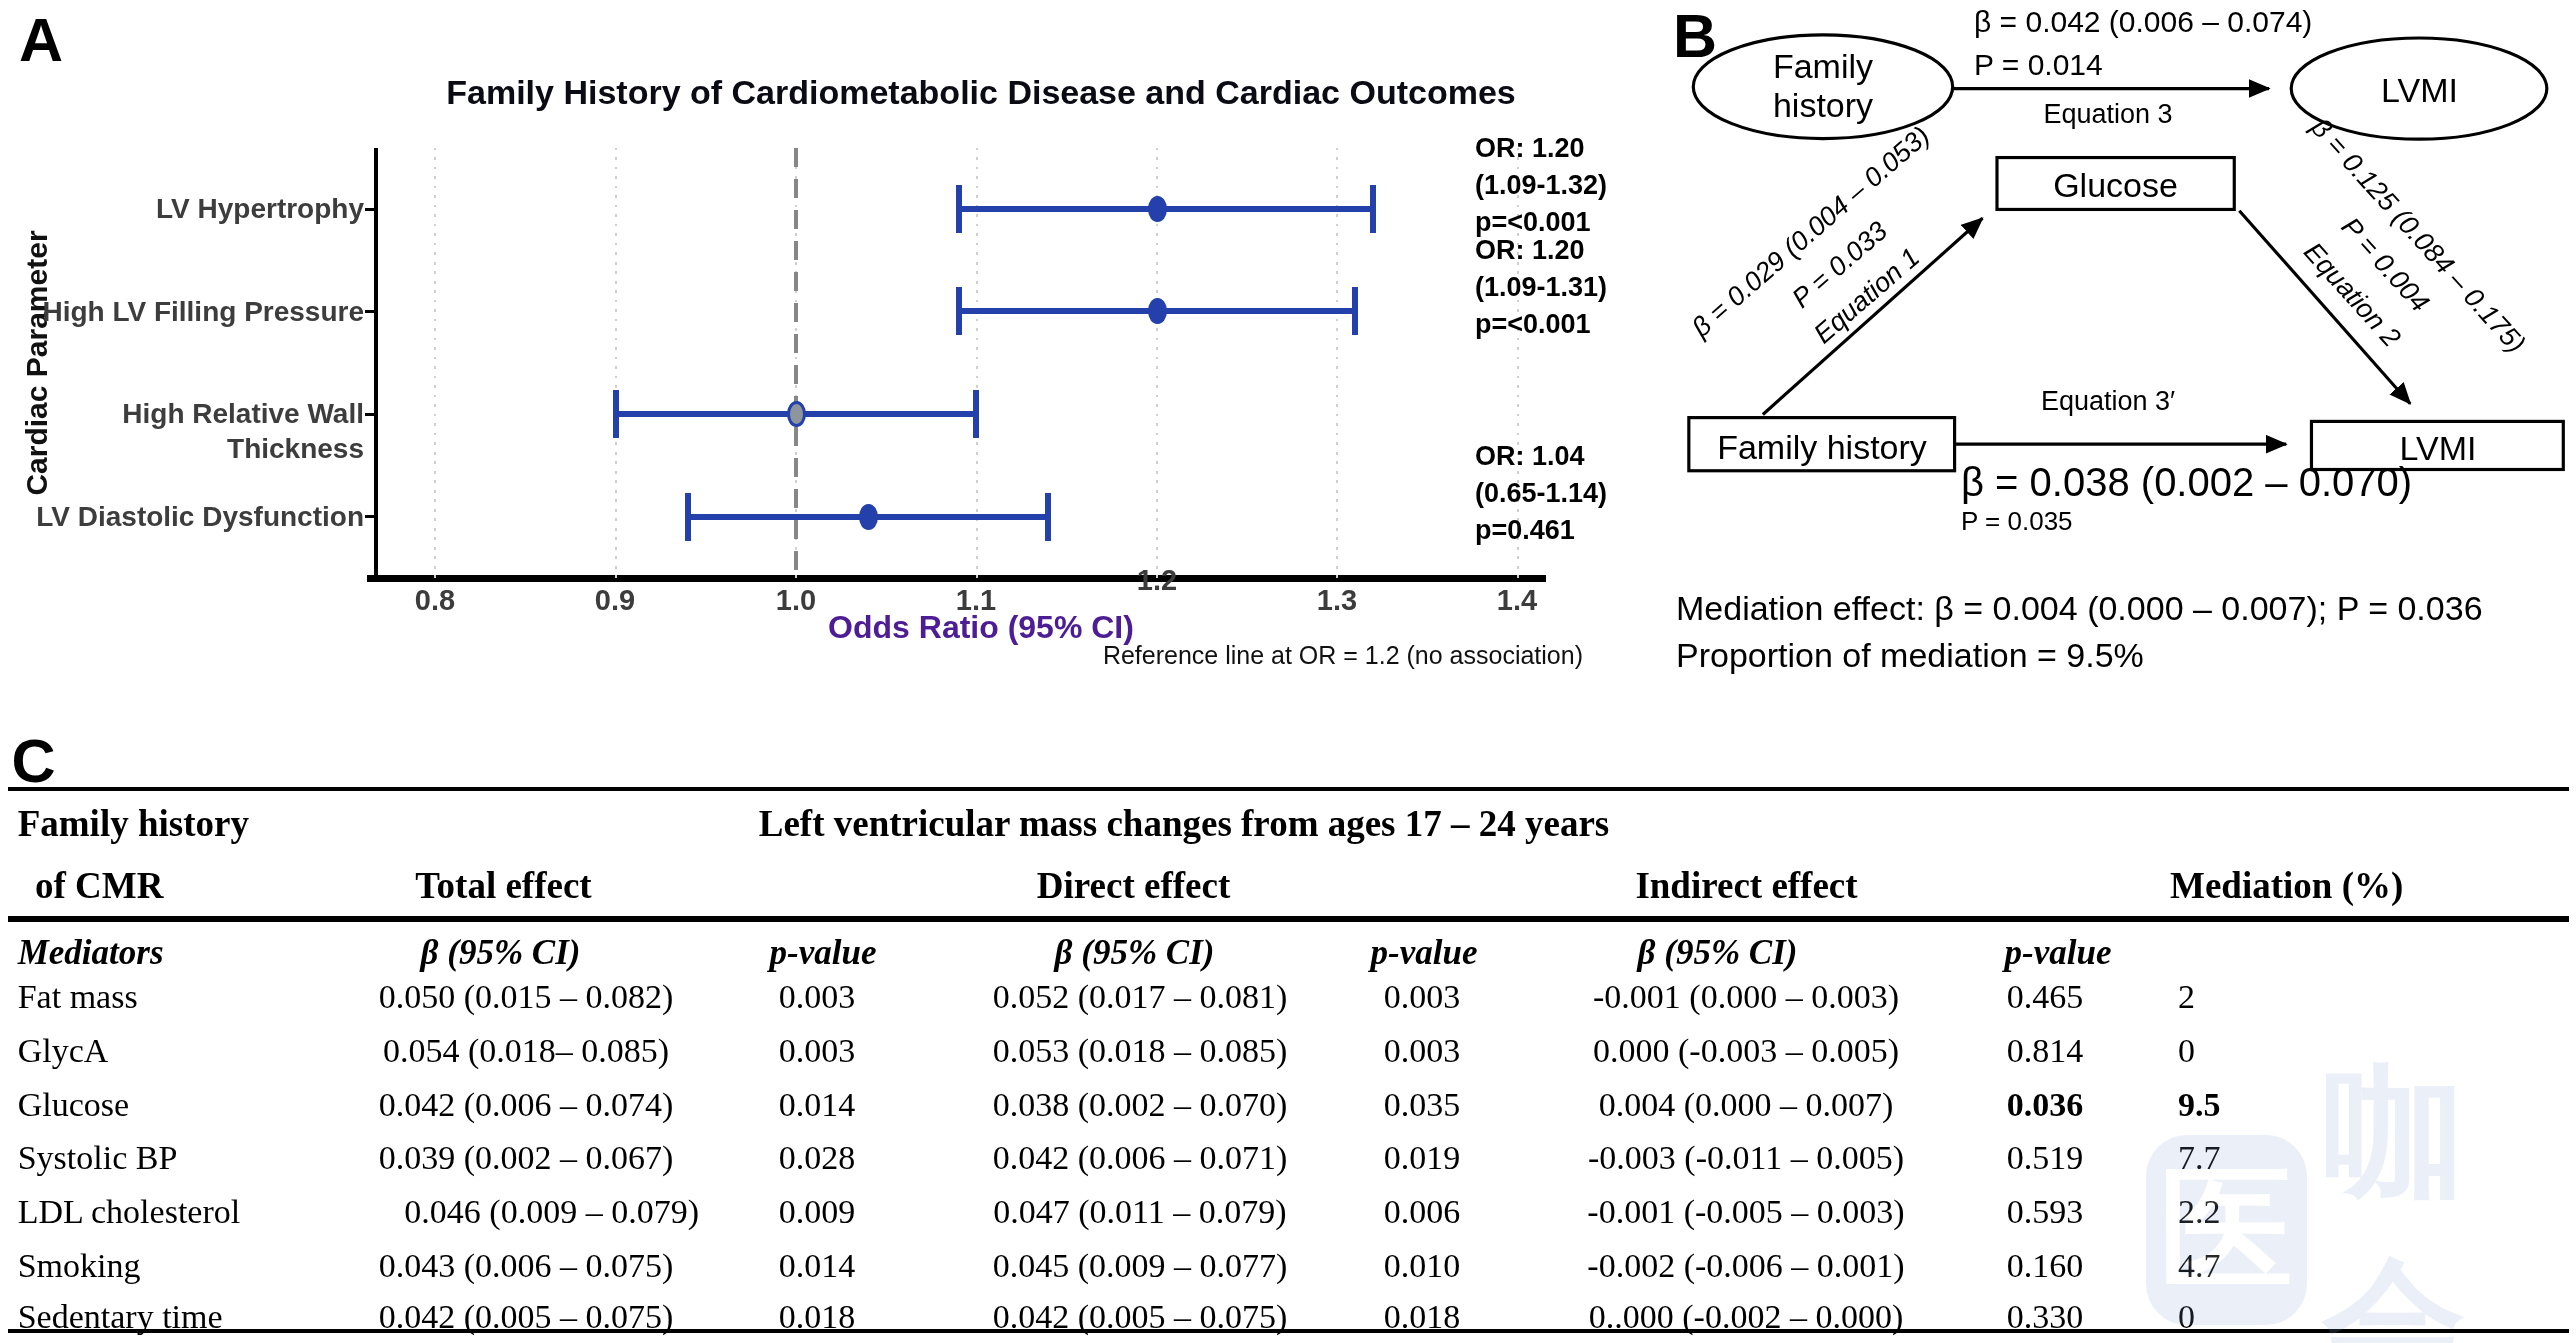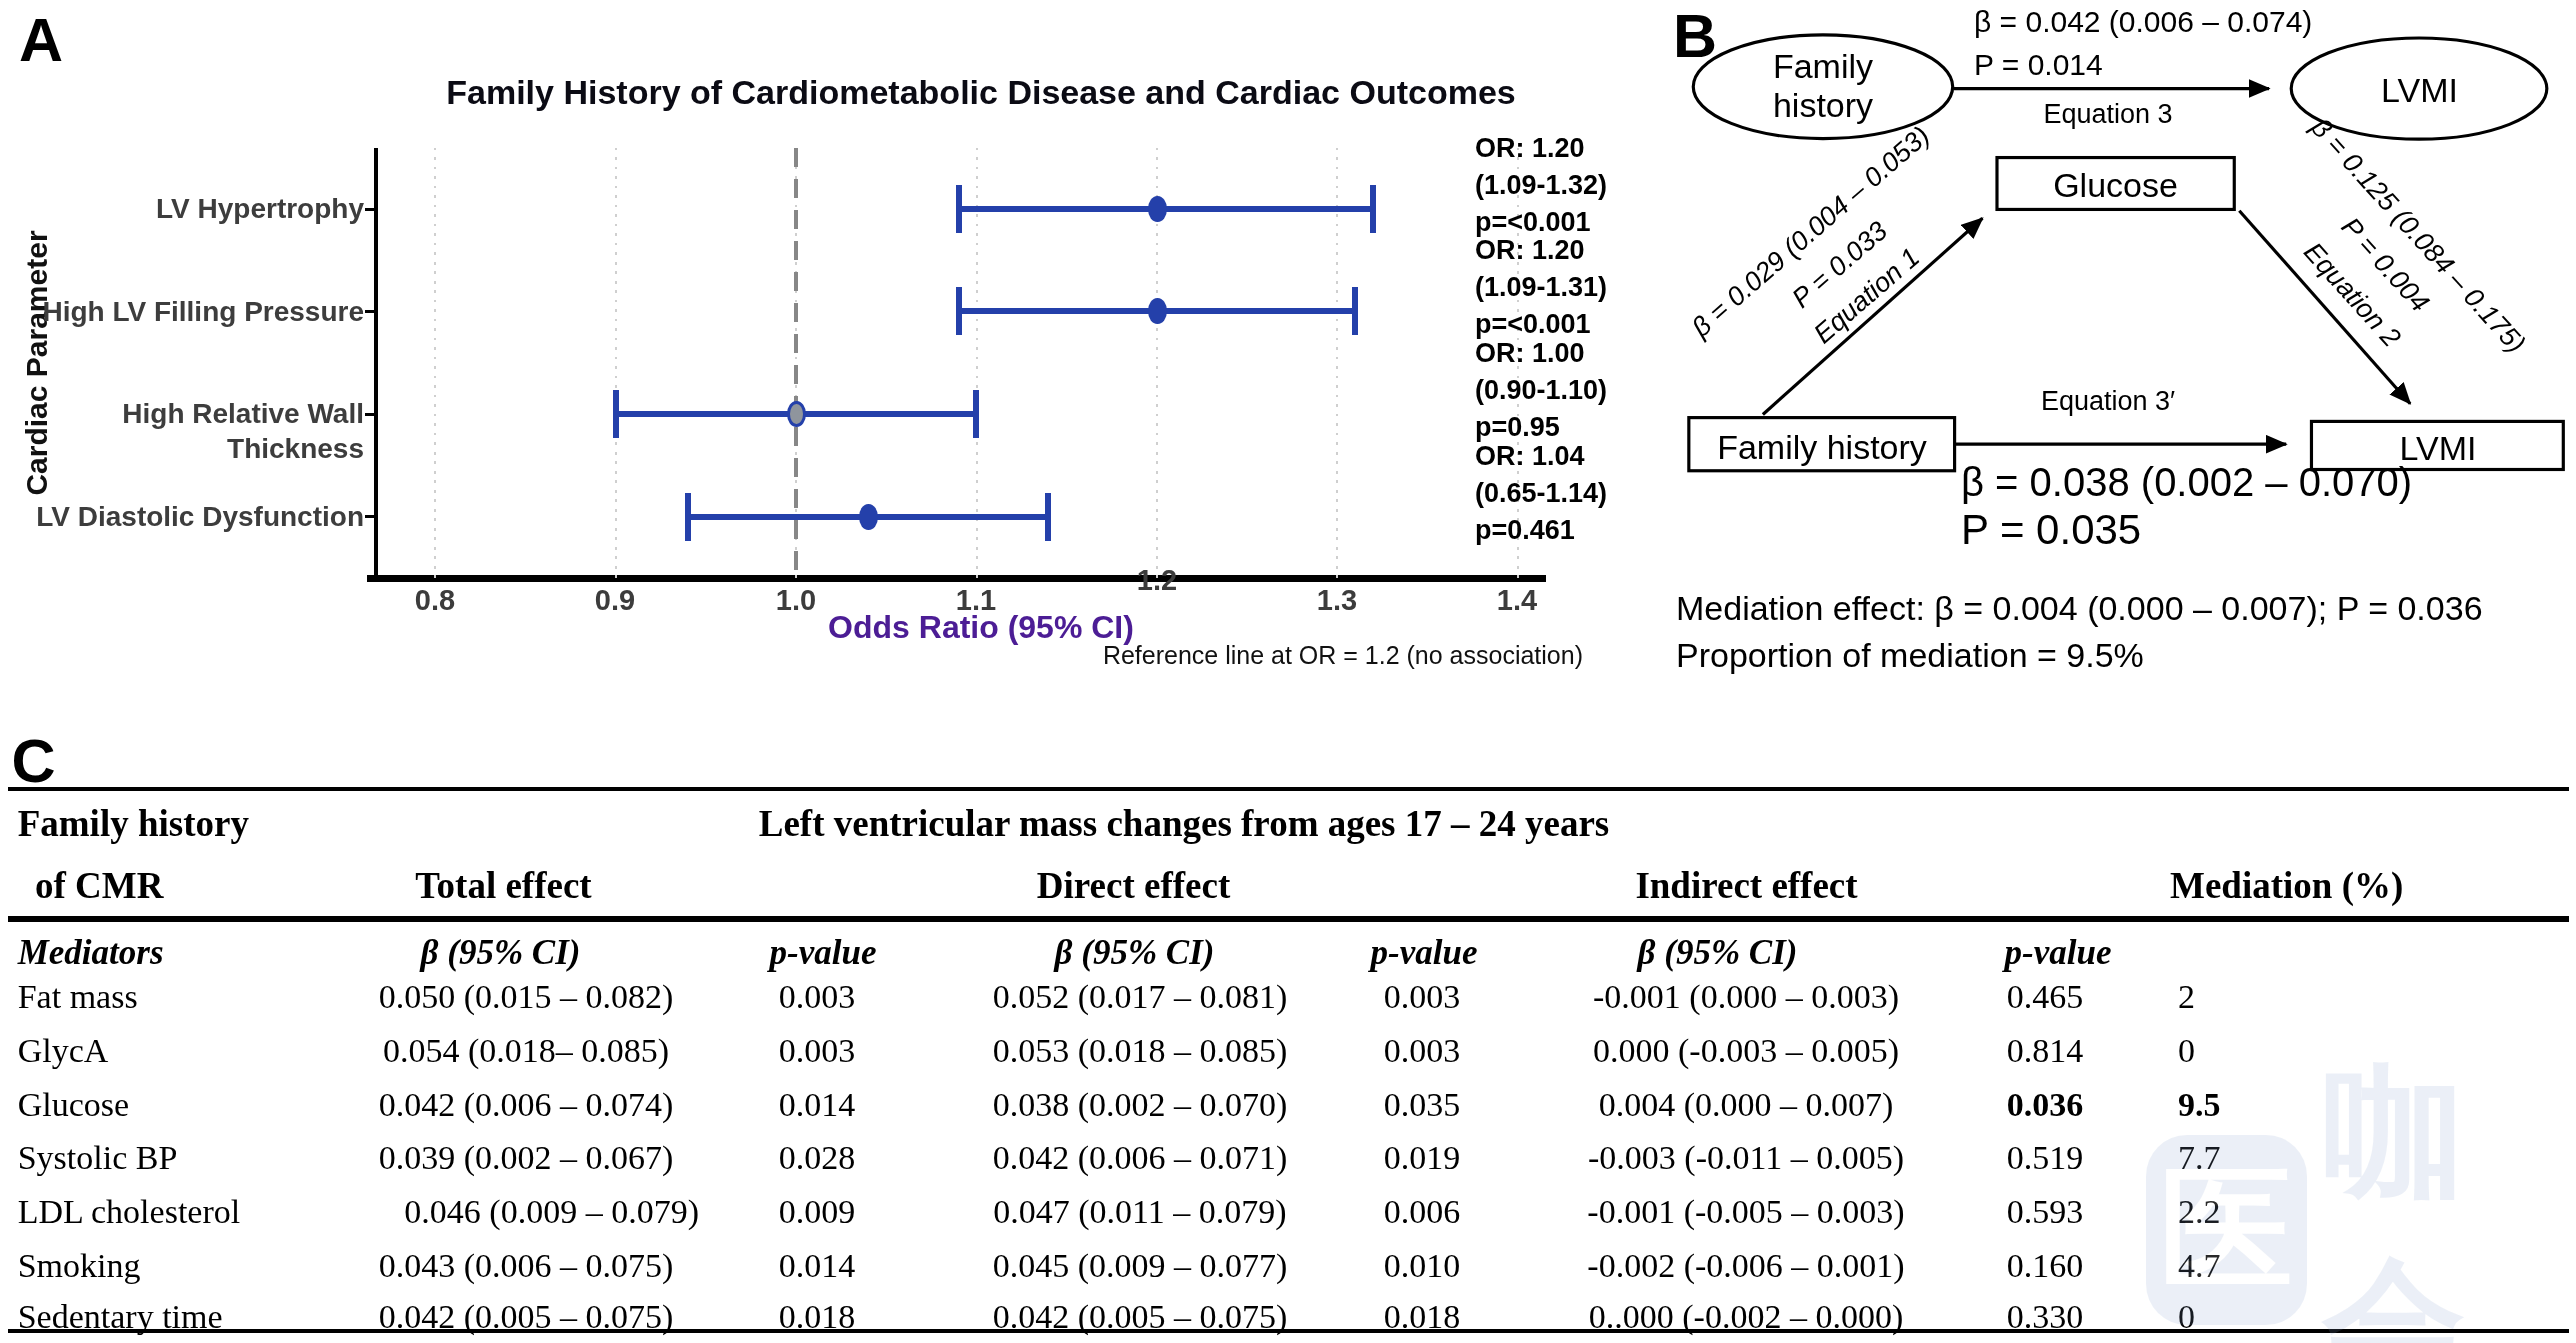--- a/index.html
+++ b/index.html
@@ -95,25 +95,20 @@
           <div>OR: 1.20</div>
           <div>(1.09-1.31)</div>
           <div>p=&lt;0.001</div>
         </div>
         <div class="abs" style="left: 365px; top: 413px; width: 10px; height: 3.2px; background: rgb(0, 0, 0);"></div>
         <div class="cat-label abs" style="left: 19px; top: 396px;">High Relative Wall Thickness</div>
         <div class="ci-bar abs" style="left: 615px; top: 414px; width: 361px;"></div>
         <div class="ci-cap abs" style="left: 613px; top: 414px;"></div>
         <div class="ci-cap abs" style="left: 973px; top: 414px;"></div>
         <div class="or-marker open abs" style="left: 796px; top: 414px;"></div>
-        <div class="or-annotation abs" style="left: 1475px; top: 390px;">
-          <div>OR: 1.00</div>
-          <div>(0.90-1.10)</div>
-          <div>p=0.95</div>
-        </div>
         <div class="abs" style="left: 365px; top: 515px; width: 10px; height: 3.2px; background: rgb(0, 0, 0);"></div>
         <div class="cat-label abs" style="left: 19px; top: 499px;">LV Diastolic Dysfunction</div>
         <div class="ci-bar abs" style="left: 688px; top: 517px; width: 361px;"></div>
         <div class="ci-cap abs" style="left: 685px; top: 517px;"></div>
         <div class="ci-cap abs" style="left: 1045px; top: 517px;"></div>
         <div class="or-marker filled abs" style="left: 868px; top: 517px;"></div>
         <div class="or-annotation abs" style="left: 1475px; top: 493px;">
           <div>OR: 1.04</div>
           <div>(0.65-1.14)</div>
           <div>p=0.461</div>
@@ -156,21 +151,21 @@
     <div class="abs b-rot" style="left:1811px;top:232px;transform:translate(-50%,-50%) rotate(-41deg);">β = 0.029 (0.004 – 0.053)</div>
     <div class="abs b-rot" style="left:1840px;top:265px;transform:translate(-50%,-50%) rotate(-41deg);">P = 0.033</div>
     <div class="abs b-rot" style="left:1867px;top:296px;transform:translate(-50%,-50%) rotate(-41deg);">Equation 1</div>
 
     <div class="abs b-rot" style="left:2418px;top:236px;transform:translate(-50%,-50%) rotate(48deg);">β = 0.125 (0.084 – 0.175)</div>
     <div class="abs b-rot" style="left:2385px;top:265px;transform:translate(-50%,-50%) rotate(48deg);">P = 0.004</div>
     <div class="abs b-rot" style="left:2352px;top:295px;transform:translate(-50%,-50%) rotate(48deg);">Equation 2</div>
 
     <div class="abs b-eq" style="left:2013px;top:386px;width:190px;">Equation 3′</div>
     <div class="abs b-text" style="left:1961px;top:460px;font-size:40px;">β = 0.038 (0.002 – 0.070)</div>
-    <div class="abs b-text" style="left:1961px;top:506px;font-size:42px;">P = 0.035</div>
+    <div class="abs b-text" style="left:1961px;top:506px;font-size:26px;">P = 0.035</div>
 
     <div class="abs b-med" style="left:1676px;top:589px;">Mediation effect: β = 0.004 (0.000 – 0.007); P = 0.036</div>
     <div class="abs b-med" style="left:1676px;top:636px;">Proportion of mediation = 9.5%</div>
   </div>
 
   <div id="panelC" class="abs serif" style="left:0;top:715px;width:2576px;height:628px;">
     <div class="abs panel-letter sans" style="left:11.4px;top:11.4px;">C</div>
     <div class="abs rule" style="left:7.6px;top:72px;width:2561px;height:4.4px;"></div>
 
     <div class="abs c-h1" style="left:17.7px;top:87px;">Family history</div>

